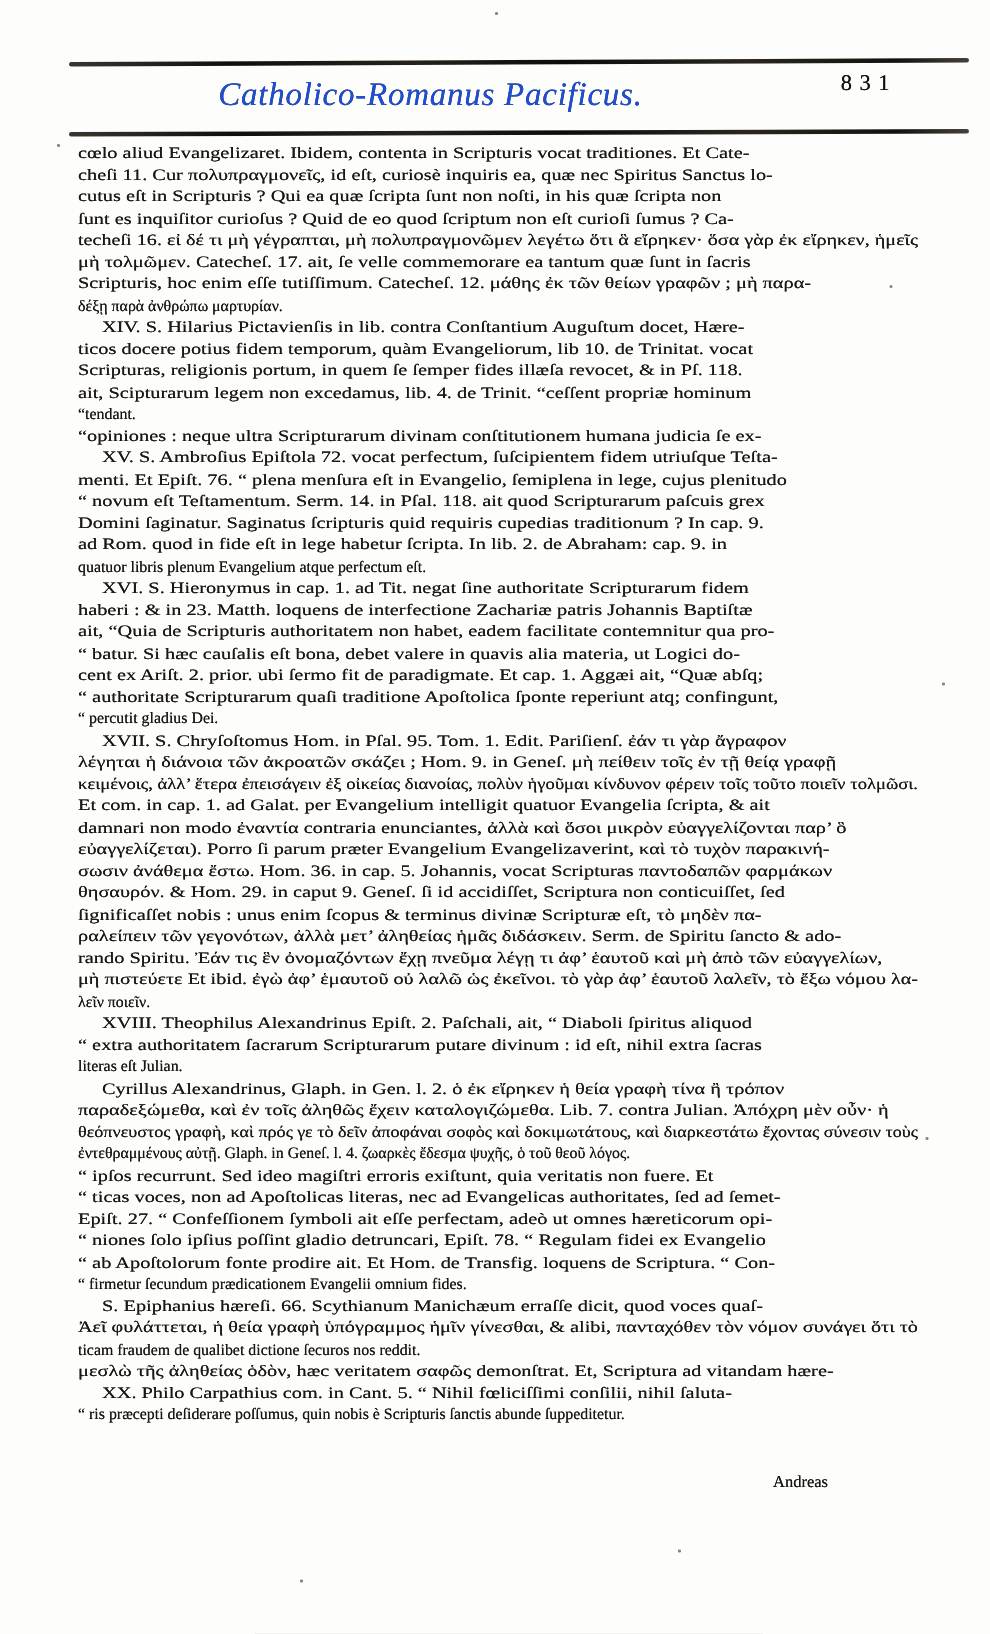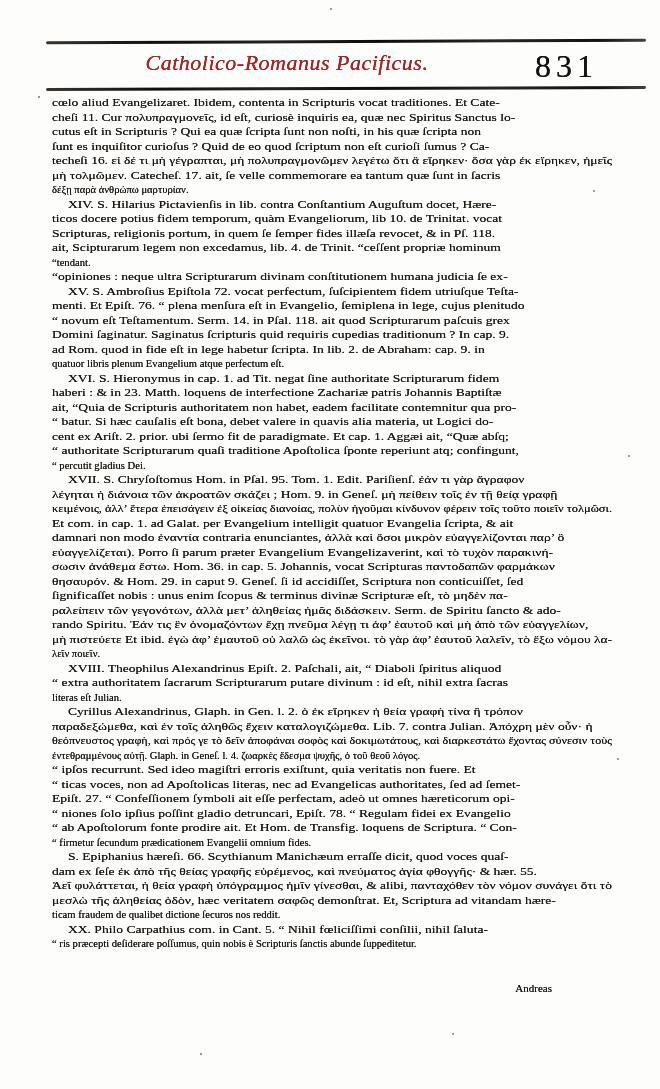--- a/index.html
+++ b/index.html
@@ -15,25 +15,25 @@
   .rule{position:absolute;left:46px;width:600px;height:3px;background:
     linear-gradient(90deg,#3a352d 0%,#120f0b 18%,#26221b 38%,#0e0c09 55%,#2a261f 75%,#15120d 92%,#45403a 100%);
     border-radius:2px;}
   .rule-top{top:40px;transform:rotate(-0.25deg);}
   .rule-mid{top:87px;transform:rotate(-0.2deg);height:2.6px;}
   
   .header{position:absolute;left:52px;top:46px;width:560px;height:40px;}
   .title{
     position:absolute;left:0;right:90px;text-align:center;top:4px;
     font-style:italic;font-size:22px;letter-spacing:0.5px;
-    color:#b91c1c;text-shadow:0 0 0.4px #2a241c;
+    color:#1d4ed8;text-shadow:0 0 0.4px #2a241c;
   }
   .pagenum{
     position:absolute;right:14px;top:2px;
-    font-size:32px;letter-spacing:5px;color:#15110c;
+    font-size:15px;letter-spacing:5px;color:#15110c;
     text-shadow:0 0 0.4px #2a241c;
   }
   
   .body{
     position:absolute;left:52px;top:96px;width:560px;
   }
   .para{margin:0;padding:0;}
   .line{
     height:14.5px;line-height:14.5px;
     font-size:10.6px;
@@ -79,20 +79,21 @@
   <div class="rule rule-mid"></div>
 
   <div class="body" id="text-body">
       <div class="para">
         <div class="line"><span class="ln" style="transform: scaleX(1.28);">cœlo aliud Evangelizaret.  Ibidem, contenta in Scripturis vocat traditiones.  Et Cate-</span></div>
         <div class="line"><span class="ln" style="transform: scaleX(1.28);">cheſi 11. Cur πολυπραγμονεῖς, id eſt, curiosè inquiris ea, quæ nec Spiritus Sanctus lo-</span></div>
         <div class="line"><span class="ln" style="transform: scaleX(1.28);">cutus eſt in Scripturis ?  Qui ea quæ ſcripta ſunt non noſti, in his quæ ſcripta non</span></div>
         <div class="line"><span class="ln" style="transform: scaleX(1.28);">ſunt es inquiſitor curioſus ?  Quid de eo quod ſcriptum non eſt curioſi ſumus ?  Ca-</span></div>
         <div class="line"><span class="ln" style="transform: scaleX(1.2684);">techeſi 16. εἰ δέ τι μὴ γέγραπται, μὴ πολυπραγμονῶμεν λεγέτω ὅτι ἃ εἴρηκεν· ὅσα γὰρ ἐκ εἴρηκεν, ἡμεῖς</span></div>
         <div class="line"><span class="ln" style="transform: scaleX(1.28);">μὴ τολμῶμεν.  Catecheſ. 17. ait, ſe velle commemorare ea tantum quæ ſunt in ſacris</span></div>
+        <div class="line"><span class="ln" style="transform: scaleX(1.28);">Scripturis, hoc enim eſſe tutiſſimum.  Catecheſ. 12. μάθης ἐκ τῶν θείων γραφῶν ; μὴ παρα-</span></div>
         <div class="line last"><span class="ln">δέξῃ παρὰ ἀνθρώπω μαρτυρίαν.</span></div>
       </div>
       <div class="para">
         <div class="line indent"><span class="ln" style="transform: scaleX(1.28);">XIV.  S. Hilarius Pictavienſis in lib. contra Conſtantium Auguſtum docet, Hære-</span></div>
         <div class="line"><span class="ln" style="transform: scaleX(1.28);">ticos docere potius fidem temporum, quàm Evangeliorum, lib 10. de Trinitat. vocat</span></div>
         <div class="line"><span class="ln" style="transform: scaleX(1.28);">Scripturas, religionis portum, in quem ſe ſemper fides illæſa revocet, &amp; in Pſ. 118.</span></div>
         <div class="line"><span class="ln" style="transform: scaleX(1.28);">ait, Scipturarum legem non excedamus, lib. 4. de Trinit. “ceſſent propriæ hominum</span></div>
         <div class="line last"><span class="ln">“tendant.</span></div>
         <div class="line"><span class="ln" style="transform: scaleX(1.28);">“opiniones :  neque ultra Scripturarum divinam conſtitutionem humana judicia ſe ex-</span></div>
       </div>
@@ -142,24 +143,23 @@
       <div class="para">
         <div class="line"><span class="ln" style="transform: scaleX(1.28);">“ ipſos recurrunt.  Sed ideo magiſtri erroris exiſtunt, quia veritatis non fuere.  Et</span></div>
         <div class="line"><span class="ln" style="transform: scaleX(1.28);">“ ticas voces, non ad Apoſtolicas literas, nec ad Evangelicas authoritates, ſed ad ſemet-</span></div>
         <div class="line"><span class="ln" style="transform: scaleX(1.28);">Epiſt. 27.  “ Confeſſionem ſymboli ait eſſe perfectam, adeò ut omnes hæreticorum opi-</span></div>
         <div class="line"><span class="ln" style="transform: scaleX(1.28);">“ niones ſolo ipſius poſſint gladio detruncari, Epiſt. 78. “ Regulam fidei ex Evangelio</span></div>
         <div class="line"><span class="ln" style="transform: scaleX(1.28);">“ ab Apoſtolorum fonte prodire ait.  Et Hom. de Transfig. loquens de Scriptura. “ Con-</span></div>
         <div class="line last"><span class="ln">“ firmetur ſecundum prædicationem Evangelii omnium fides.</span></div>
       </div>
       <div class="para">
         <div class="line indent"><span class="ln" style="transform: scaleX(1.28);">S. Epiphanius hæreſi. 66.  Scythianum Manichæum erraſſe dicit, quod voces quaſ-</span></div>
-        <div class="line"><span class="ln" style="transform: scaleX(1.28);">dam ex ſeſe ἐκ ἀπὸ τῆς θείας γραφῆς εὑρέμενος, καὶ πνεύματος ἁγία φθογγῆς· &amp; hær. 55.</span></div>
         <div class="line"><span class="ln" style="transform: scaleX(1.273);">Ἀεῖ φυλάττεται, ἡ θεία γραφὴ ὑπόγραμμος ἡμῖν γίνεσθαι, &amp; alibi, πανταχόθεν τὸν νόμον συνάγει ὅτι τὸ</span></div>
+        <div class="line last"><span class="ln">ticam fraudem de qualibet dictione ſecuros nos reddit.</span></div>
         <div class="line"><span class="ln" style="transform: scaleX(1.28);">μεσλὼ τῆς ἀληθείας ὁδὸν, hæc veritatem σαφῶς demonſtrat. Et, Scriptura ad vitandam hære-</span></div>
-        <div class="line last"><span class="ln">ticam fraudem de qualibet dictione ſecuros nos reddit.</span></div>
       </div>
       <div class="para">
         <div class="line indent"><span class="ln" style="transform: scaleX(1.28);">XX.  Philo Carpathius com. in Cant. 5.  “ Nihil fœliciſſimi conſilii, nihil ſaluta-</span></div>
         <div class="line last"><span class="ln">“ ris præcepti deſiderare poſſumus, quin nobis è Scripturis ſanctis abunde ſuppeditetur.</span></div>
       </div>
     </div>
 
   <div class="catchword">Andreas</div>
 </div>
 

